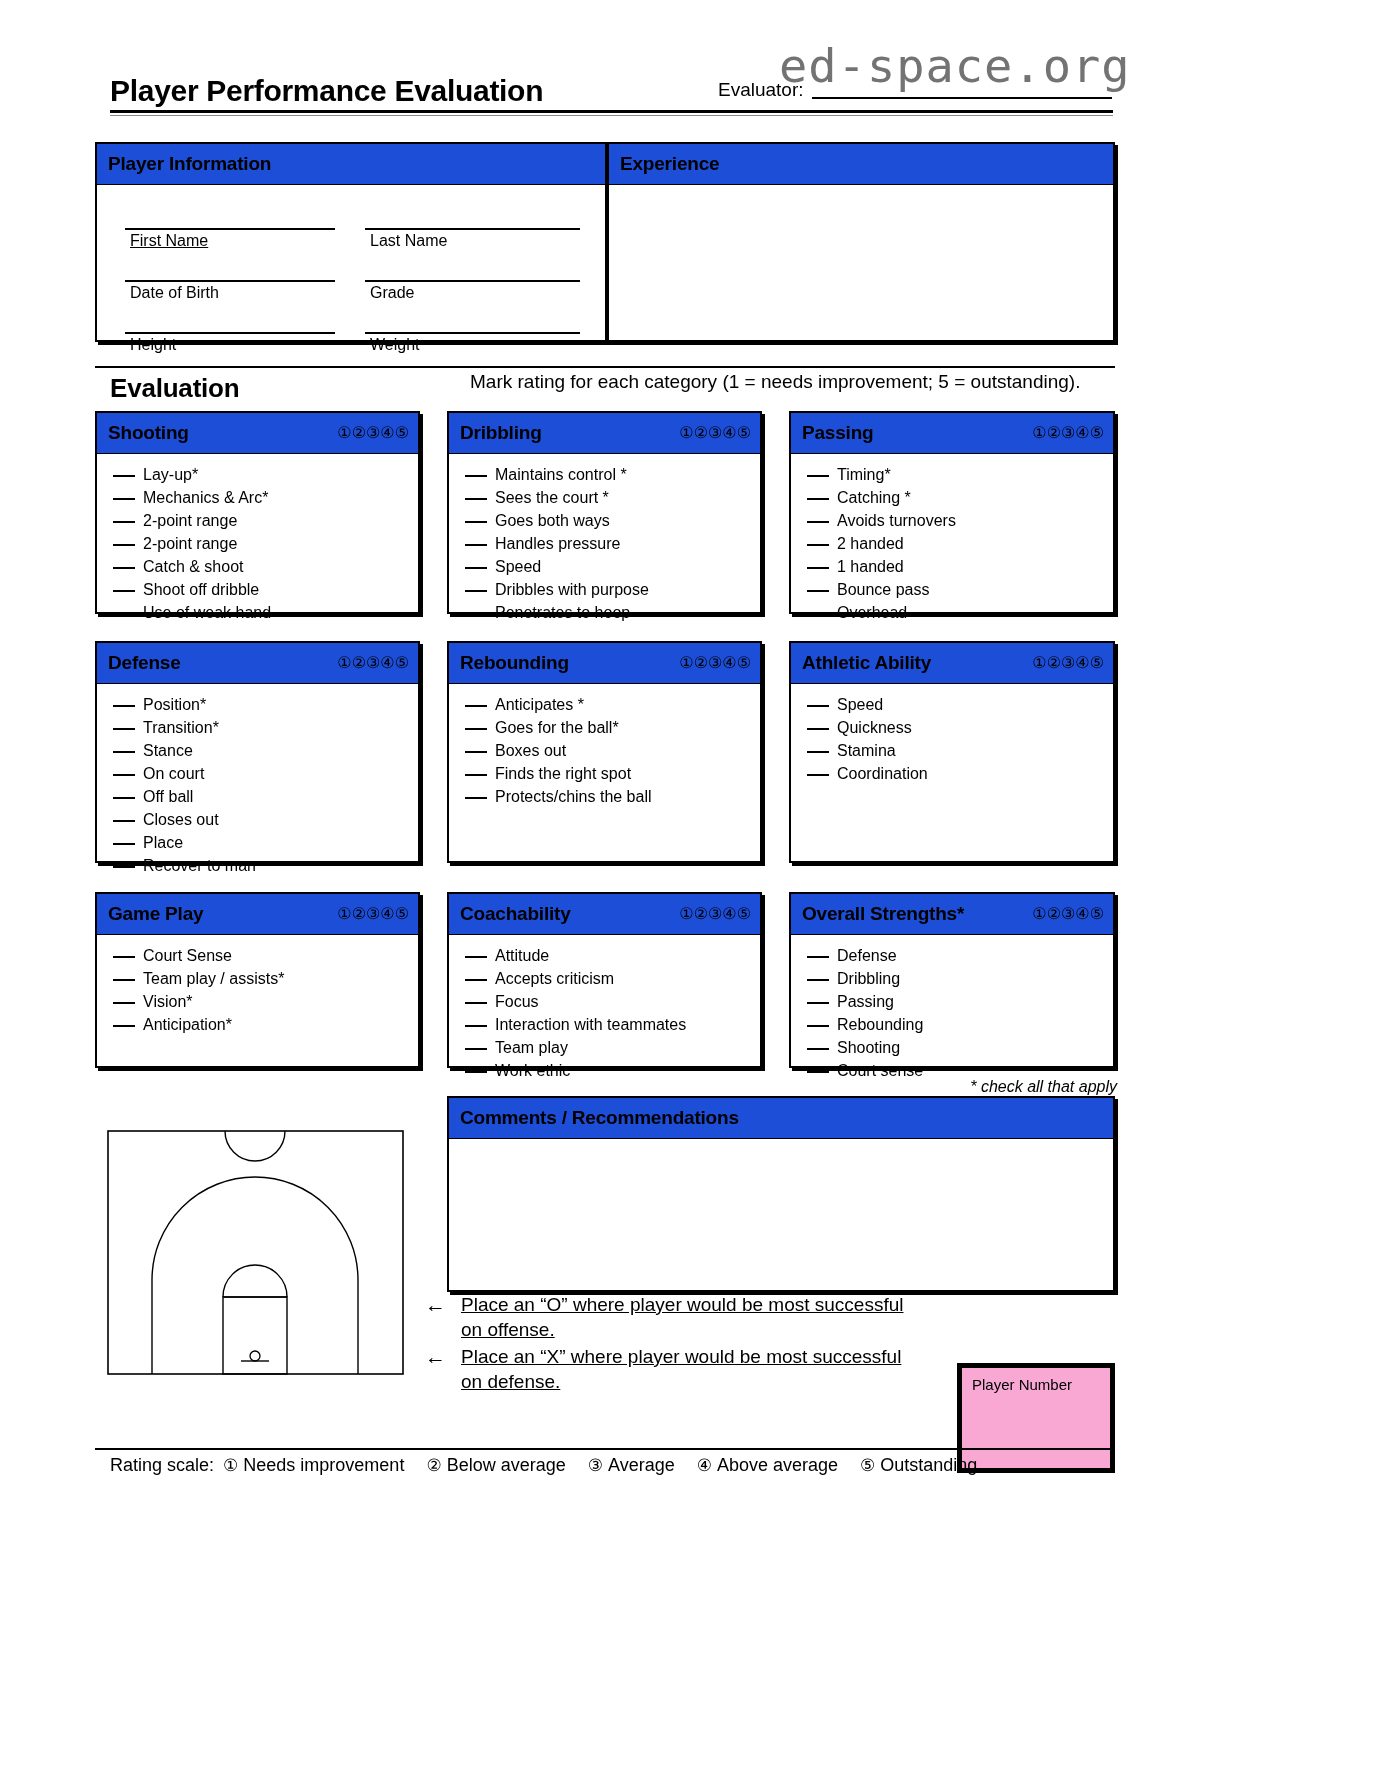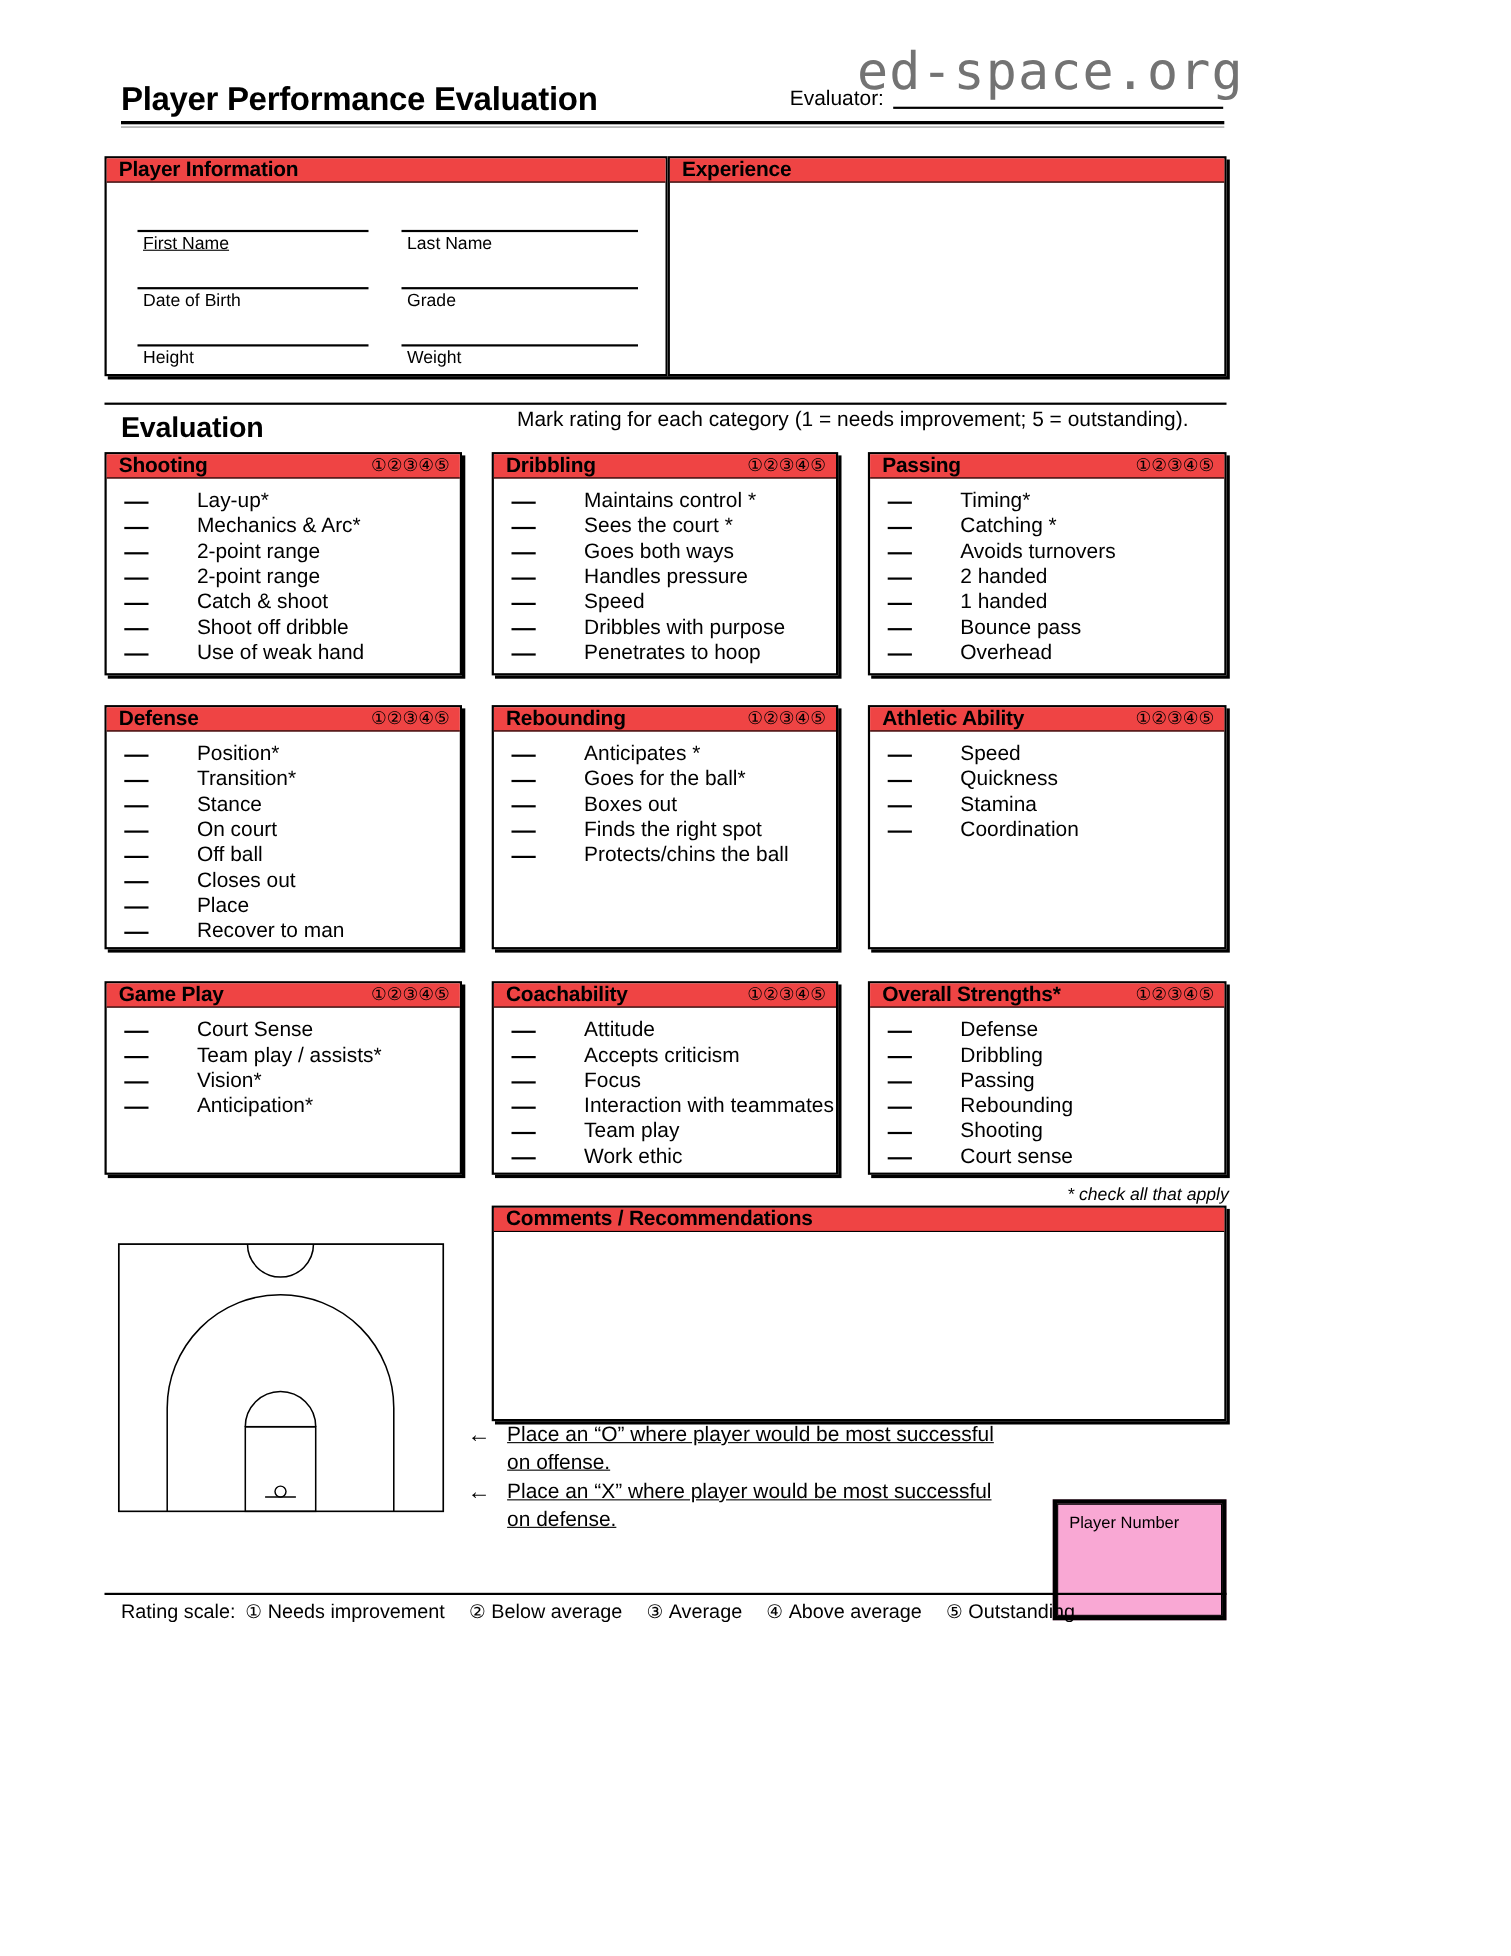--- a/index.html
+++ b/index.html
@@ -27,21 +27,21 @@
   .evaluator-wrap{position:absolute;left:718px;top:80px;display:flex;align-items:flex-end;}
   .evaluator-label{font-size:19px;line-height:1;}
   .evaluator-line{width:300px;border-bottom:2px solid #000;margin-left:8px;height:17px;}
   .header-rule{position:absolute;left:110px;top:110px;width:1003px;height:0;border-top:3px solid #000;}
   .header-rule2{position:absolute;left:110px;top:115px;width:1003px;height:0;border-top:1px solid #8a8a8a;}
 
   
   .panel{position:absolute;box-sizing:border-box;border:2px solid #000;background:#fff;}
   .panel-shadow{box-shadow:3px 3px 0 0 #000;}
   .panel-head{
-    box-sizing:border-box;height:22px;background:#ef4444;
+    box-sizing:border-box;height:41px;background:#1d4ed8;
     border-bottom:1px solid #000;
     display:flex;align-items:center;justify-content:space-between;
     padding:0 9px 0 11px;
   }
   .panel-head .ttl{font-size:19px;font-weight:bold;letter-spacing:-0.2px;white-space:nowrap;}
   .scale{font-size:16px;letter-spacing:0px;white-space:nowrap;line-height:1;}
   .panel-body{padding:9px 10px 6px 10px;}
 
   
   #player-info{left:95px;top:142px;width:512px;height:200px;}
@@ -53,22 +53,22 @@
 
   
   .eval-rule{position:absolute;left:95px;top:366px;width:1020px;height:0;border-top:2px solid #000;}
   .eval-title{position:absolute;left:110px;top:373px;font-size:26px;font-weight:bold;letter-spacing:-0.2px;}
   .eval-note{position:absolute;left:470px;top:371px;font-size:19px;white-space:nowrap;}
 
   
   .cat{position:absolute;box-sizing:border-box;border:2px solid #000;background:#fff;box-shadow:3px 3px 0 0 #000;}
   .items{list-style:none;margin:0;padding:9px 0 8px 0;}
   .items li{
-    font-size:19px;line-height:23px;white-space:nowrap;
-    padding-left:16px;display:flex;align-items:baseline;gap:36px;
+    font-size:16px;line-height:23px;white-space:nowrap;
+    padding-left:16px;display:flex;align-items:baseline;
   }
   .blank{
     display:inline-block;width:22px;border-bottom:2px solid #000;
     margin-right:8px;position:relative;top:-3px;flex:none;
   }
 
   
   .footnote{
     position:absolute;left:0;top:1078px;width:1117px;text-align:right;
     font-size:16px;font-style:italic;

